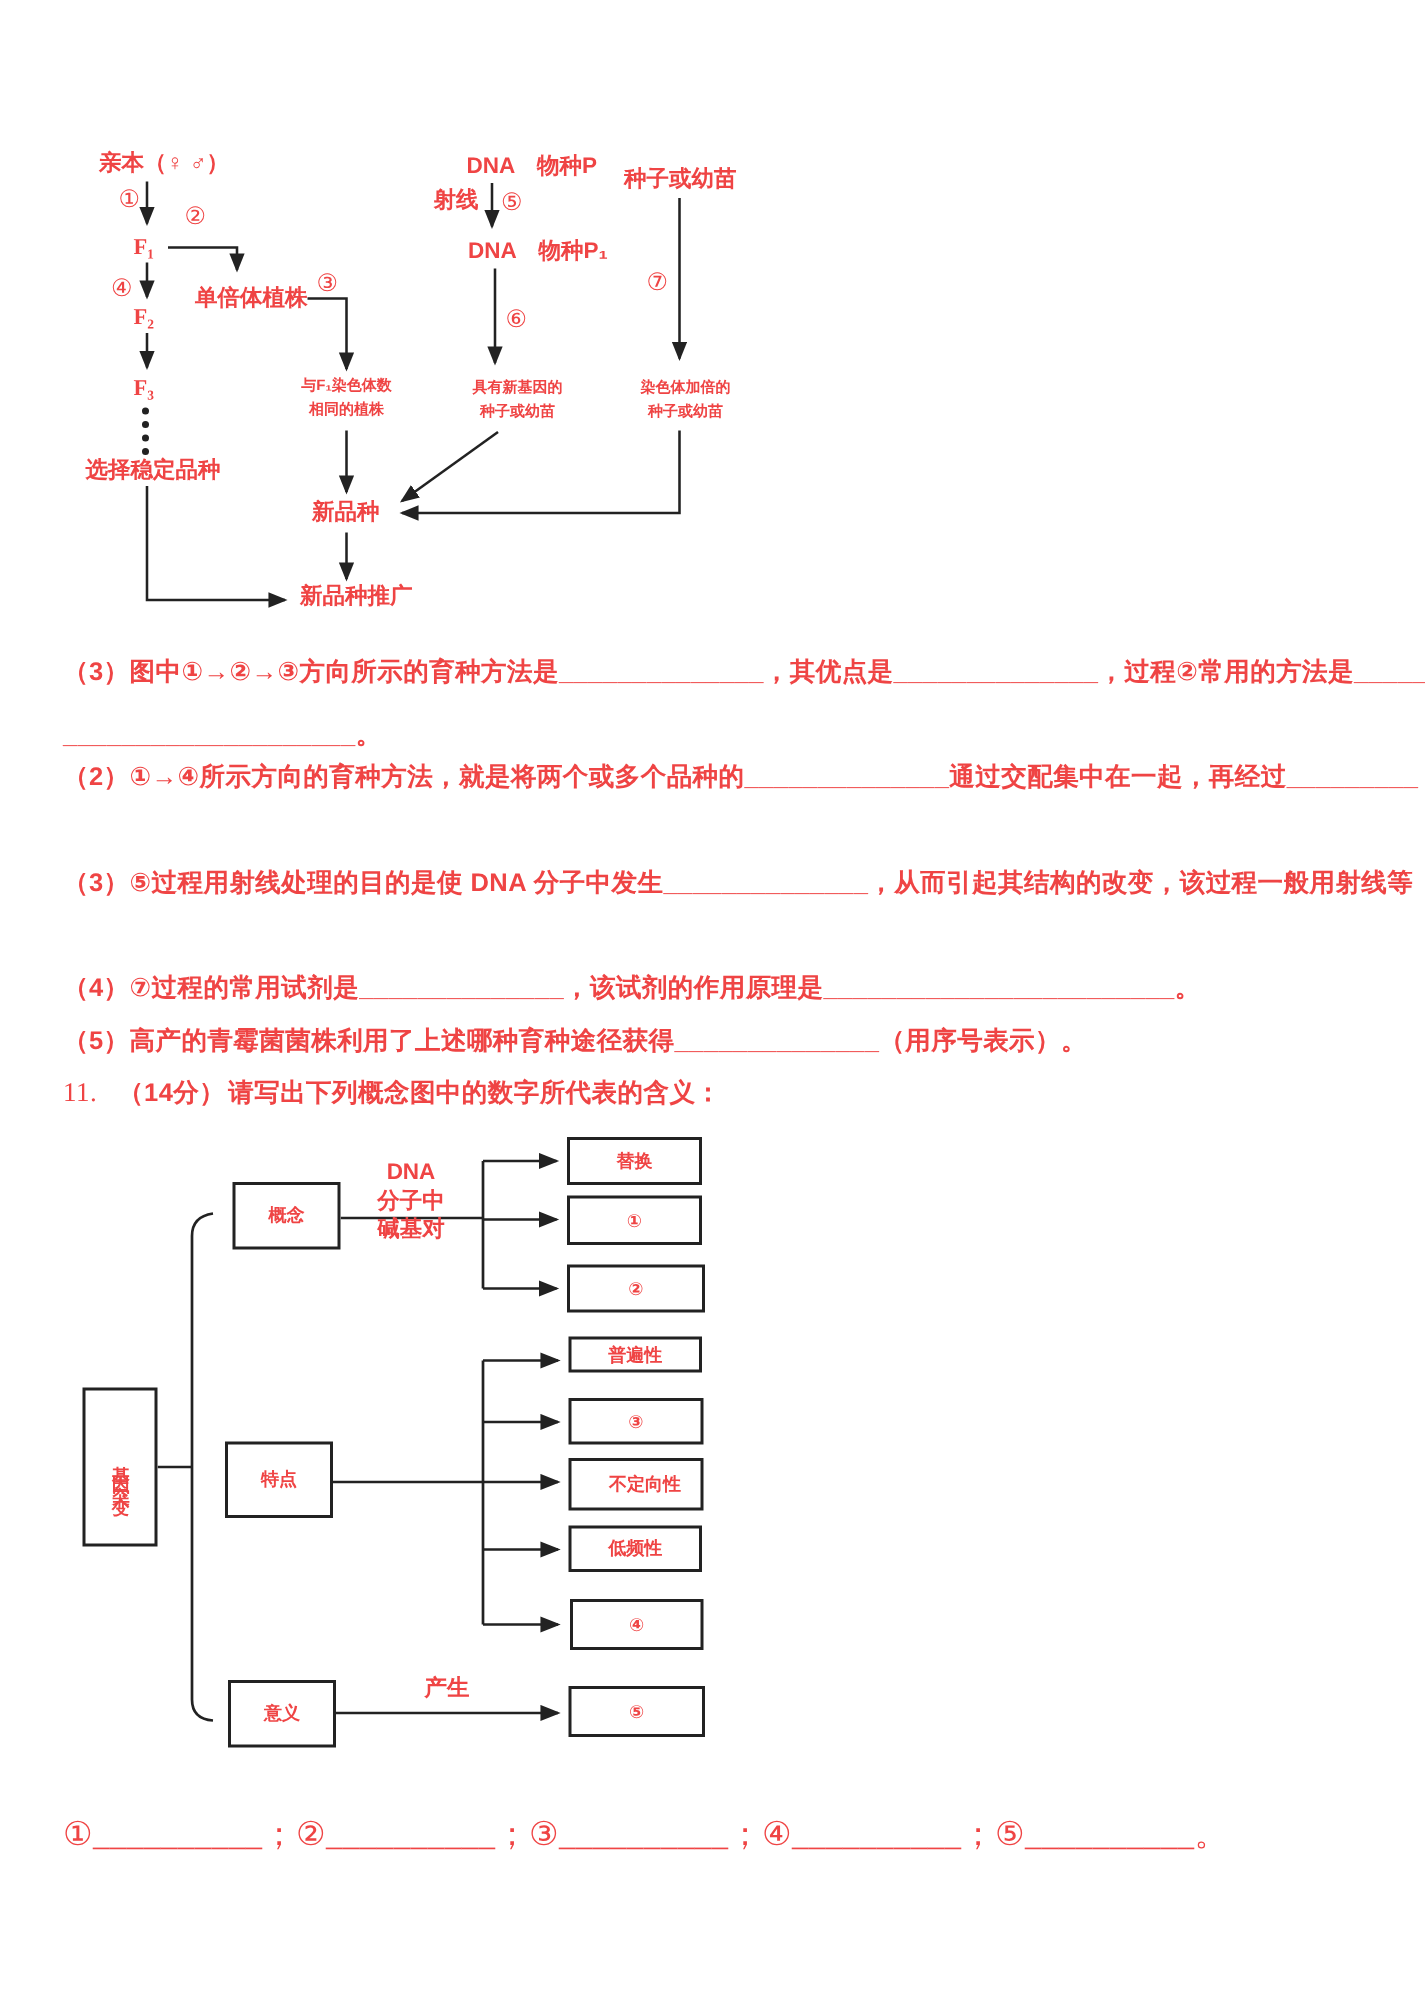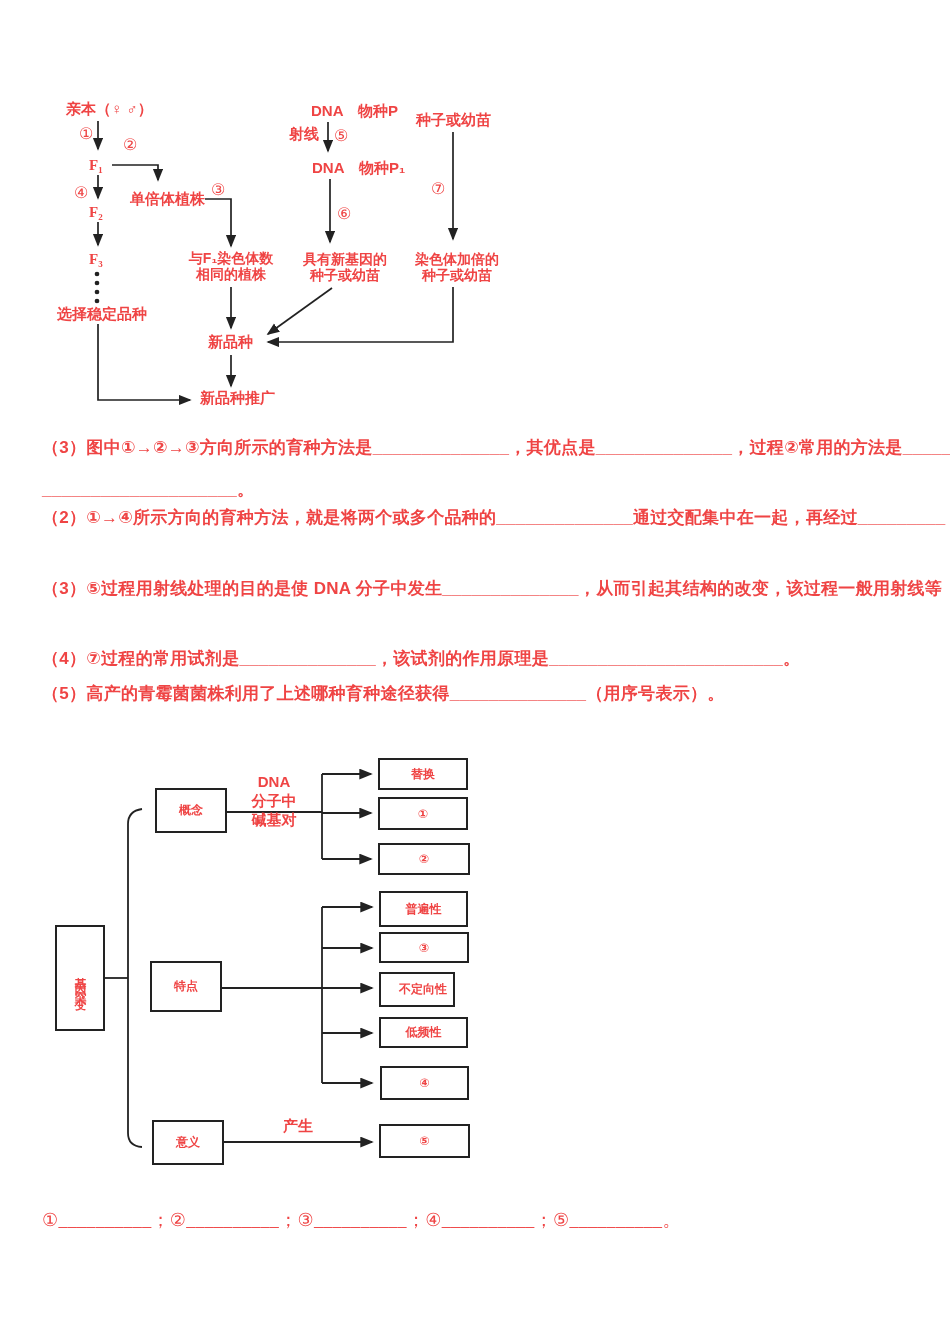--- a/index.html
+++ b/index.html
@@ -4,21 +4,21 @@
 <style>
   html,body{margin:0;padding:0;}
   .page{position:relative;width:950px;height:1344px;background:#ffffff;overflow:hidden;
         font-family:"Liberation Sans","DejaVu Sans",sans-serif;color:#ef4444;}
   svg.wires{position:absolute;left:0;top:0;pointer-events:none;}
   .lbl{position:absolute;font-weight:bold;white-space:nowrap;font-size:15px;line-height:16px;}
   .circ{position:absolute;font-family:"Liberation Serif","DejaVu Serif",serif;font-weight:normal;
         font-size:16px;line-height:17px;white-space:nowrap;}
   .fsub{position:absolute;font-family:"Liberation Serif","DejaVu Serif",serif;font-weight:bold;
         font-size:15px;line-height:16px;white-space:nowrap;}
-  .twoline{position:absolute;font-weight:bold;font-size:14px;line-height:16px;text-align:center;}
+  .twoline{position:absolute;font-weight:bold;font-size:10px;line-height:16px;text-align:center;}
   .twoline span{display:block;}
   .qline{position:absolute;left:42px;font-size:17px;font-weight:bold;white-space:nowrap;letter-spacing:.3px;}
   .q11num{font-family:"Liberation Serif","DejaVu Serif",serif;font-weight:normal;font-size:18px;margin-right:14px;}
   .q11score{font-weight:bold;margin-right:2px;}
   .cbox{position:absolute;border:2px solid #222;background:#fff;display:flex;align-items:center;
         justify-content:center;font-weight:bold;font-size:12px;box-sizing:border-box;}
   .vert{writing-mode:vertical-rl;text-orientation:upright;letter-spacing:7px;padding-top:6px;}
   .mlabel{position:absolute;font-weight:bold;font-size:15px;line-height:19px;text-align:center;white-space:nowrap;}
 </style>
 </head>
@@ -102,38 +102,41 @@
     <span>种子或幼苗</span>
   </div>
 
   <div class="qline" style="top:436px;">（3）图中①→②→③方向所示的育种方法是______________，其优点是______________，过程②常用的方法是_____</div>
   <div class="qline" style="top:478px;">____________________。</div>
   <div class="qline" style="top:506px;">（2）①→④所示方向的育种方法，就是将两个或多个品种的______________通过交配集中在一起，再经过_________</div>
   <div class="qline" style="top:577px;">（3）⑤过程用射线处理的目的是使 DNA 分子中发生______________，从而引起其结构的改变，该过程一般用射线等</div>
   <div class="qline" style="top:647px;">（4）⑦过程的常用试剂是______________，该试剂的作用原理是________________________。</div>
   <div class="qline" style="top:682px;">（5）高产的青霉菌菌株利用了上述哪种育种途径获得______________（用序号表示）。</div>
 
+  <div class="qline" style="top:717px;">
+    <span class="q11num">11.</span><span class="q11score">（14分）</span><span>请写出下列概念图中的数字所代表的含义：</span>
+  </div>
 
   <div class="cbox vert" style="left:55px;top:925px;width:50px;height:106px;">基因突变</div>
   <div class="cbox" style="left:155px;top:788px;width:72px;height:45px;">概念</div>
   <div class="cbox" style="left:150px;top:961px;width:72px;height:51px;">特点</div>
   <div class="cbox" style="left:152px;top:1120px;width:72px;height:45px;">意义</div>
 
   <div class="mlabel" style="left:240px;top:772px;width:68px;">
     <span style="display:block;">DNA</span>
     <span style="display:block;">分子中</span>
     <span style="display:block;">碱基对</span>
   </div>
   <div class="mlabel" style="left:283px;top:1116px;">产生</div>
 
   <div class="cbox" style="left:378px;top:758px;width:90px;height:32px;">替换</div>
   <div class="cbox" style="left:378px;top:797px;width:90px;height:33px;">①</div>
   <div class="cbox" style="left:378px;top:843px;width:92px;height:32px;">②</div>
-  <div class="cbox" style="left:379px;top:891px;width:89px;height:36px;">普遍性</div>
+  <div class="cbox" style="left:379px;top:891px;width:89px;height:24px;">普遍性</div>
   <div class="cbox" style="left:379px;top:932px;width:90px;height:31px;">③</div>
-  <div class="cbox" style="left:379px;top:972px;width:76px;height:35px;padding-left:12px;">不定向性</div>
+  <div class="cbox" style="left:379px;top:972px;width:90px;height:35px;padding-left:12px;">不定向性</div>
   <div class="cbox" style="left:379px;top:1017px;width:89px;height:31px;">低频性</div>
   <div class="cbox" style="left:380px;top:1066px;width:89px;height:34px;">④</div>
   <div class="cbox" style="left:379px;top:1124px;width:91px;height:34px;">⑤</div>
 
-  <div class="qline" style="top:1208px;font-weight:normal;font-family:'Liberation Serif','DejaVu Serif',serif;font-size:18px;">①__________；②__________；③__________；④__________；⑤__________。</div>
+  <div class="qline" style="top:1208px;font-weight:normal;font-family:'Liberation Serif','DejaVu Serif',serif;font-size:22px;">①__________；②__________；③__________；④__________；⑤__________。</div>
 
 </div>
 
 </body></html>

